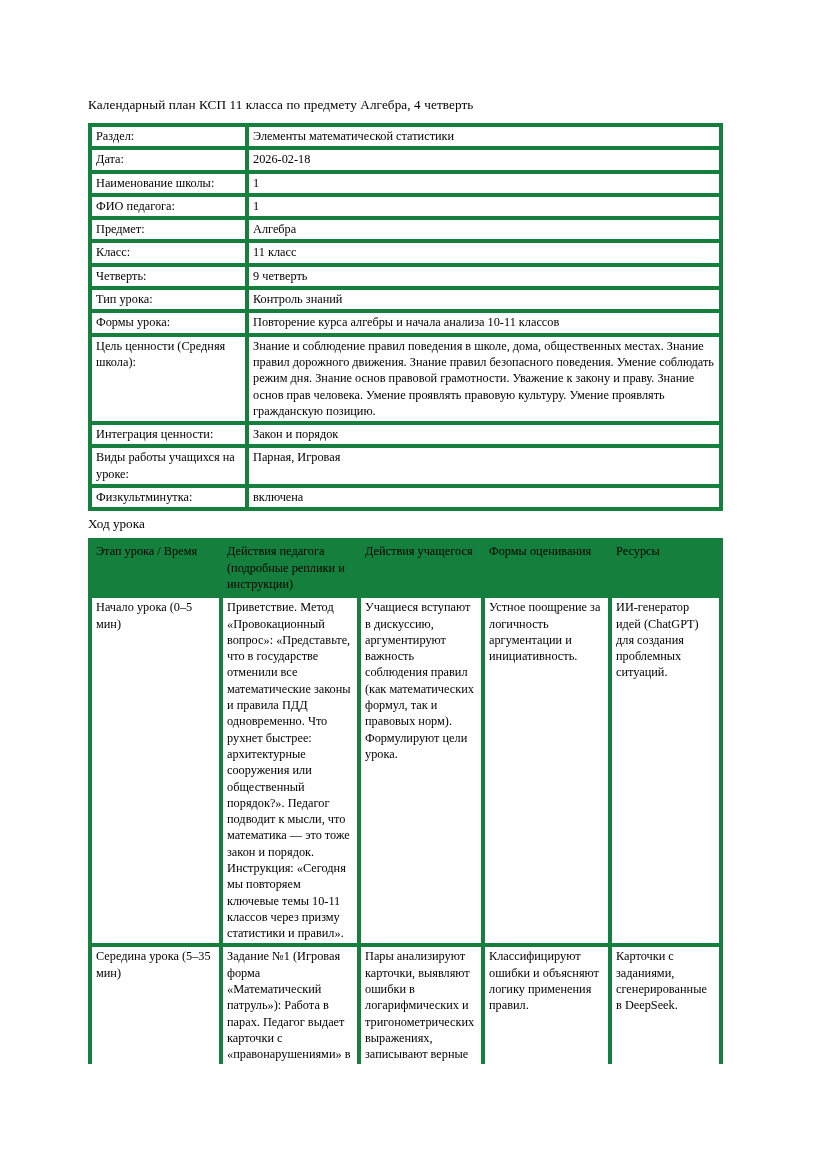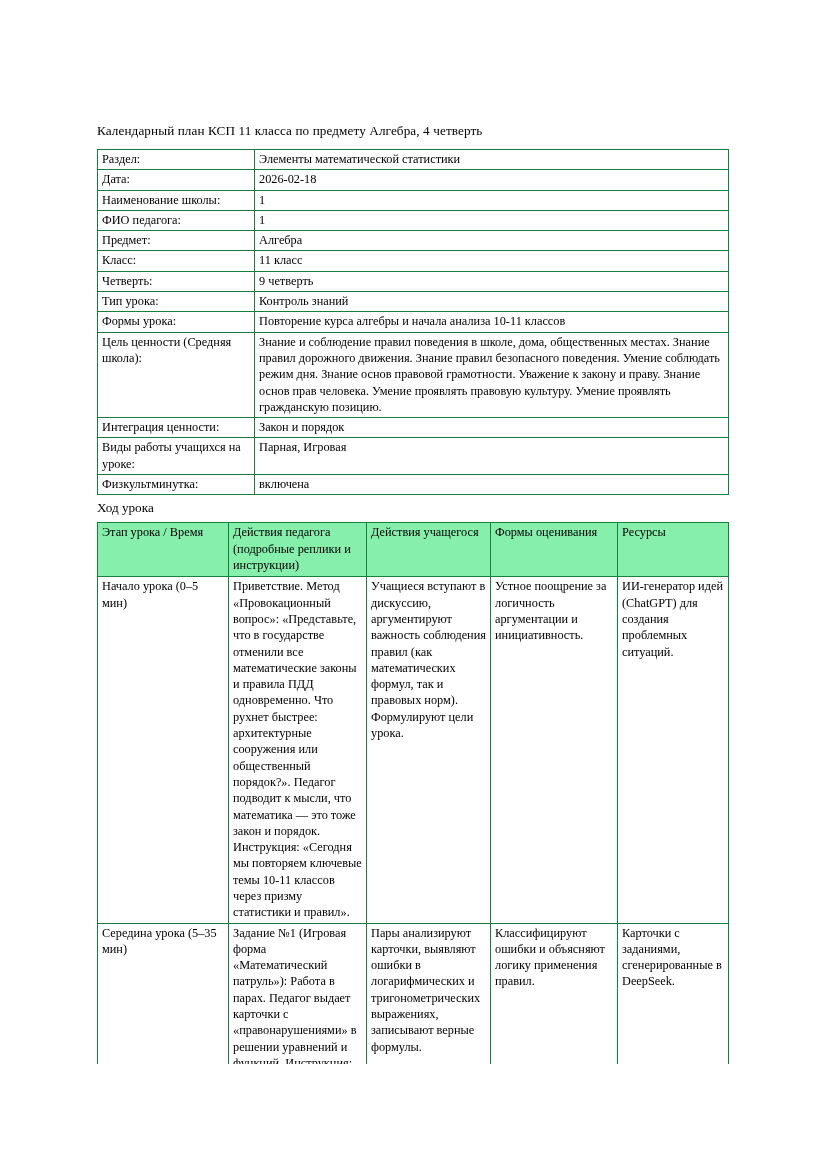--- a/index.html
+++ b/index.html
@@ -16,66 +16,65 @@
   }
   .page {
     position: relative;
     width: 827px;
     height: 1170px;
     background: #ffffff;
     box-sizing: border-box;
   }
   .content {
     position: absolute;
-    left: 97px;
+    left: 88px;
     top: 96px;
     width: 631px;
-    margin-top: 26px;
   }
   .doc-title {
     font-size: 13.2px;
     line-height: 18px;
     margin: 0 0 9px 0;
     letter-spacing: 0.1px;
   }
   .section-label {
     font-size: 13.2px;
     line-height: 18px;
     margin: 4px 0 5px 0;
   }
   table {
     border-collapse: collapse;
     width: 631px;
     table-layout: fixed;
     font-size: 12.3px;
     line-height: 16.3px;
   }
   table td, table th {
-    border: 1px solid #15803d;
+    border: 4px solid #15803d;
     padding: 1px 4px 2px 4px;
     vertical-align: top;
     text-align: left;
     font-weight: normal;
     word-wrap: break-word;
     overflow-wrap: break-word;
     hyphens: none;
   }
   
   .info-table col.c-label { width: 157px; }
   .info-table col.c-value { width: 474px; }
   .info-table td.label { background: #ffffff; }
 
   
   .flow-table col.c1 { width: 131px; }
   .flow-table col.c2 { width: 138px; }
   .flow-table col.c3 { width: 124px; }
   .flow-table col.c4 { width: 127px; }
   .flow-table col.c5 { width: 111px; }
   .flow-table thead td {
-    background: #86efac;
+    background: #15803d;
   }
   .flow-table thead tr { height: 54px; }
   .flow-table tbody td { height: auto; }
   .row-start td { height: 340px; }
   .row-middle td { height: 212px; font-family: Liberation Serif, serif; }
   .clipbox {
     position: absolute;
     left: 0;
     top: 0;
     width: 827px;

